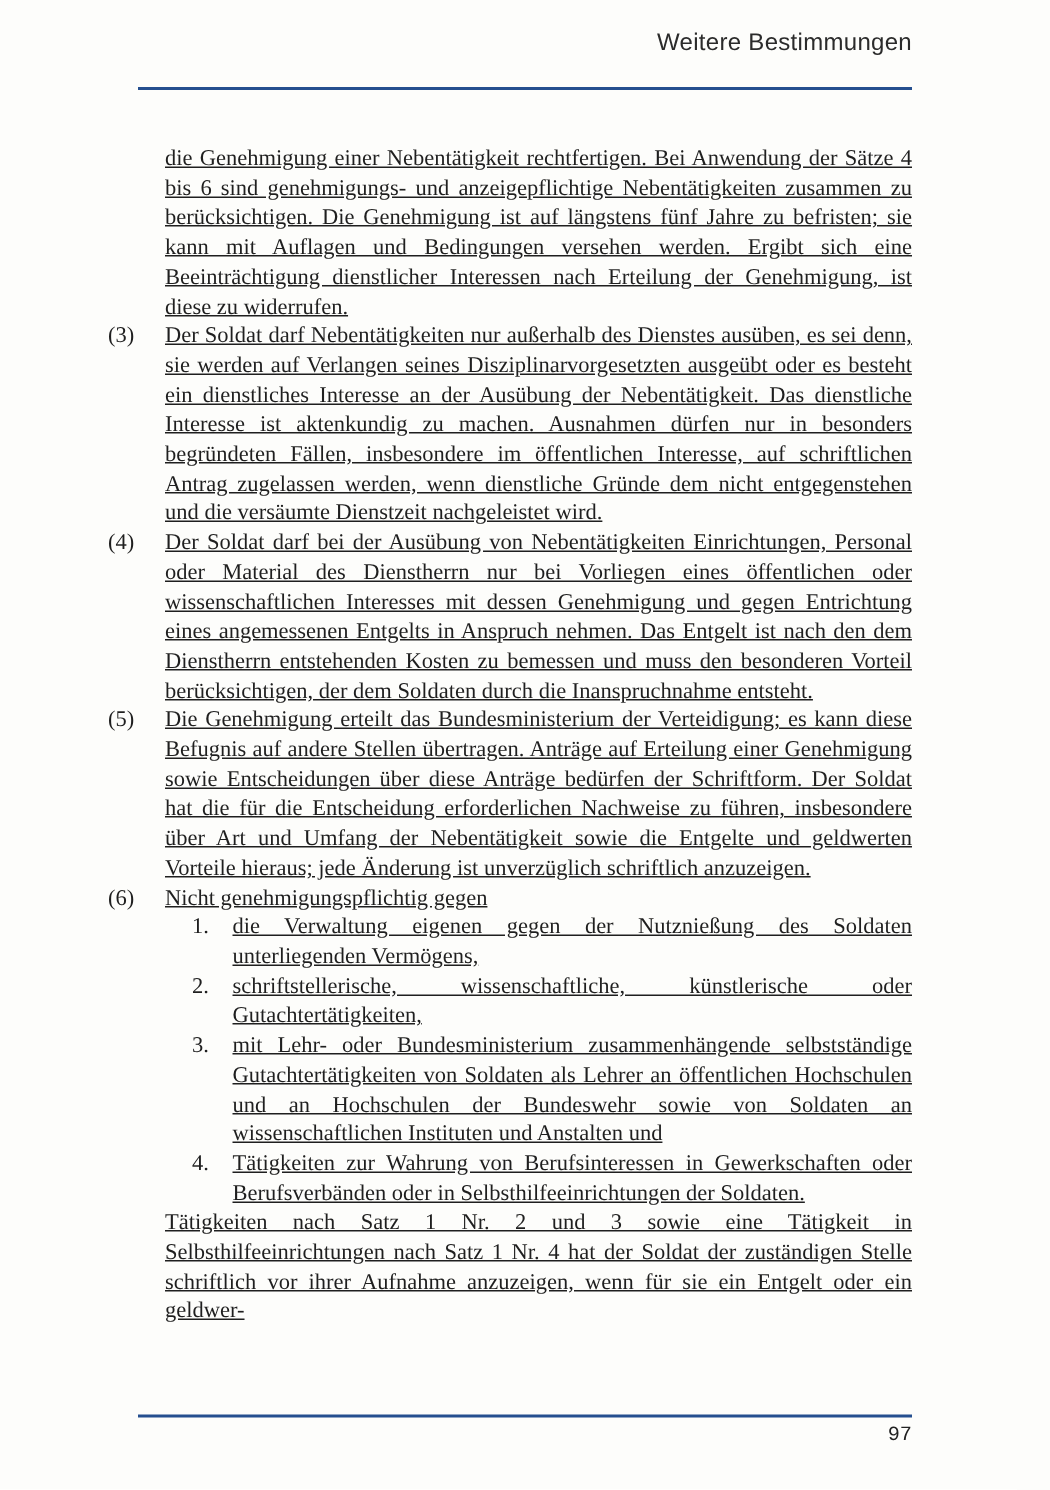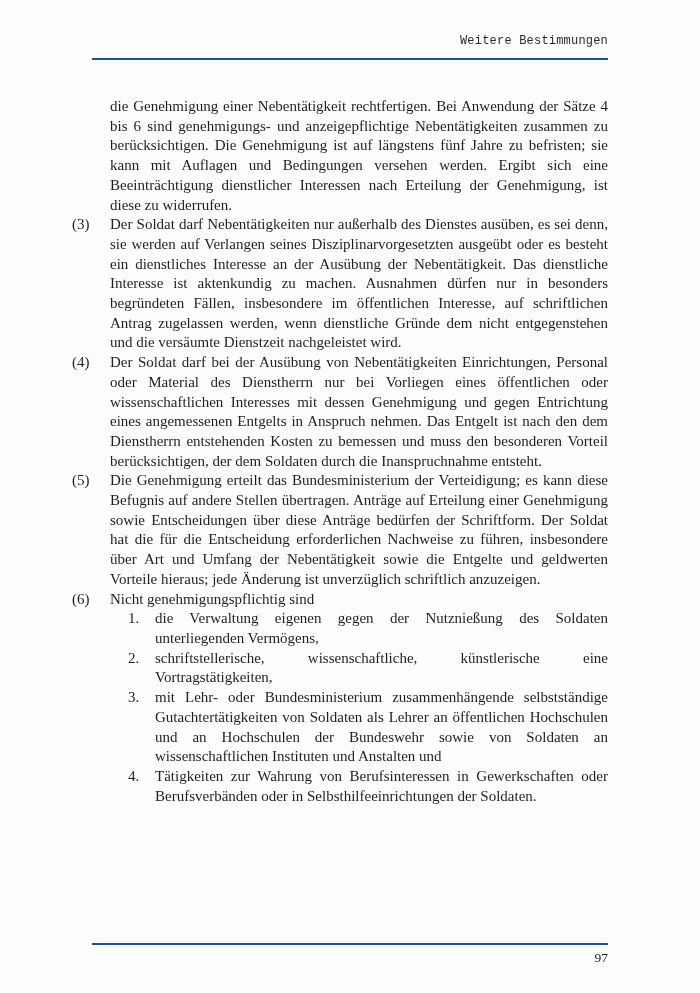--- a/index.html
+++ b/index.html
@@ -12,24 +12,24 @@
     width: 700px;
     height: 993px;
     background: #fdfdfb;
     overflow: hidden;
     color: var(--text, #1f1f1f);
   }
 
   
   .running-title {
     position: absolute;
-    top: 34px;
+    top: 20px;
     right: 92px;
-    font-family: Liberation Mono, monospace;
-    font-size: 12px;
+    font-family: Liberation Sans, sans-serif;
+    font-size: 16px;
     letter-spacing: 0.2px;
     color: #2b2b2b;
   }
   .header-rule {
     position: absolute;
     top: 58px;
     left: 92px;
     width: 516px;
     height: 2px;
     background: var(--rule, #254f8f);
@@ -43,20 +43,21 @@
     width: 498px;
     font-family: "Liberation Serif", "DejaVu Serif", serif;
     font-size: 15px;
     line-height: 19.7px;
     text-align: justify;
     hyphens: auto;
     -webkit-hyphens: auto;
   }
   .body-text p {
     margin: 0;
+    text-decoration: underline;
   }
 
   .item {
     display: flex;
   }
   .item .num {
     flex: none;
     width: 38px;
     margin-left: -38px;
     text-align: left;
@@ -87,21 +88,21 @@
     top: 943px;
     left: 92px;
     width: 516px;
     height: 2px;
     background: var(--rule, #254f8f);
   }
   .page-number {
     position: absolute;
     top: 950px;
     right: 92px;
-    font-family: Liberation Serif, serif;
+    font-family: Liberation Mono, monospace;
     font-size: 13.5px;
     color: #222222;
   }
 </style>
 </head>
 <body>
 
 <div class="page">
 
   <div class="running-title">Weitere Bestimmungen</div>
@@ -122,42 +123,43 @@
       <p class="txt">Der Soldat darf bei der Ausübung von Nebentätigkeiten Einrichtungen, Personal oder Material des Dienstherrn nur bei Vorliegen eines öffentlichen oder wissenschaftlichen Interesses mit dessen Genehmigung und gegen Entrichtung eines angemessenen Entgelts in Anspruch nehmen. Das Entgelt ist nach den dem Dienstherrn entstehenden Kosten zu bemessen und muss den besonderen Vorteil berücksichtigen, der dem Soldaten durch die Inanspruchnahme entsteht.</p>
     </div>
 
     <div class="item">
       <span class="num">(5)</span>
       <p class="txt">Die Genehmigung erteilt das Bundesministerium der Verteidigung; es kann diese Befugnis auf andere Stellen übertragen. Anträge auf Erteilung einer Genehmigung sowie Entscheidungen über diese Anträge bedürfen der Schriftform. Der Soldat hat die für die Entscheidung erforderlichen Nachweise zu führen, insbesondere über Art und Umfang der Nebentätigkeit sowie die Entgelte und geldwerten Vorteile hieraus; jede Änderung ist unverzüglich schriftlich anzuzeigen.</p>
     </div>
 
     <div class="item">
       <span class="num">(6)</span>
-      <p class="txt">Nicht genehmigungspflichtig sind</p>
+      <p class="txt">Nicht genehmigungspflichtig gegen</p>
     </div>
 
     <div class="sublist">
       <div class="sub">
         <span class="num">1.</span>
         <p class="txt">die Verwaltung eigenen gegen der Nutznießung des Soldaten unterliegenden Vermögens,</p>
       </div>
       <div class="sub">
         <span class="num">2.</span>
-        <p class="txt">schriftstellerische, wissenschaftliche, künstlerische eine Vortragstätigkeiten,</p>
+        <p class="txt">schriftstellerische, wissenschaftliche, künstlerische oder Gutachtertätigkeiten,</p>
       </div>
       <div class="sub">
         <span class="num">3.</span>
         <p class="txt">mit Lehr- oder Bundesministerium zusammenhängende selbstständige Gutachtertätigkeiten von Soldaten als Lehrer an öffentlichen Hochschulen und an Hochschulen der Bundeswehr sowie von Soldaten an wissenschaftlichen Instituten und Anstalten und</p>
       </div>
       <div class="sub">
         <span class="num">4.</span>
         <p class="txt">Tätigkeiten zur Wahrung von Berufsinteressen in Gewerkschaften oder Berufsverbänden oder in Selbsthilfeeinrichtungen der Soldaten.</p>
       </div>
     </div>
 
+    <p>Tätigkeiten nach Satz 1 Nr. 2 und 3 sowie eine Tätigkeit in Selbsthilfeeinrichtungen nach Satz 1 Nr. 4 hat der Soldat der zuständigen Stelle schriftlich vor ihrer Aufnahme anzuzeigen, wenn für sie ein Entgelt oder ein geldwer-</p>
 
   </div>
 
   <div class="footer-rule"></div>
 
   <div class="page-number">97</div>
 
 </div>
 
 </body></html>

